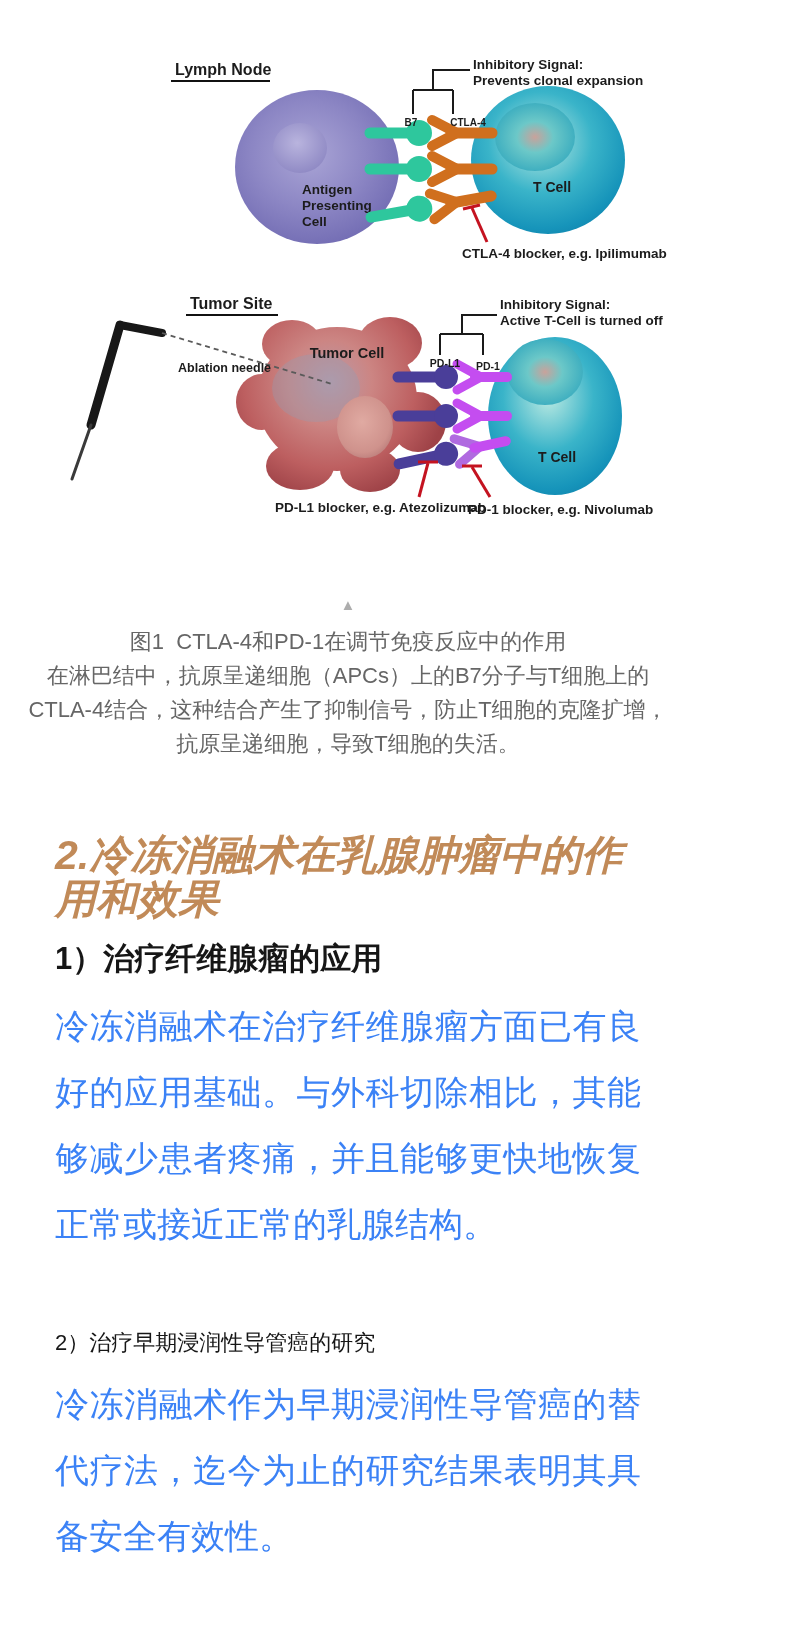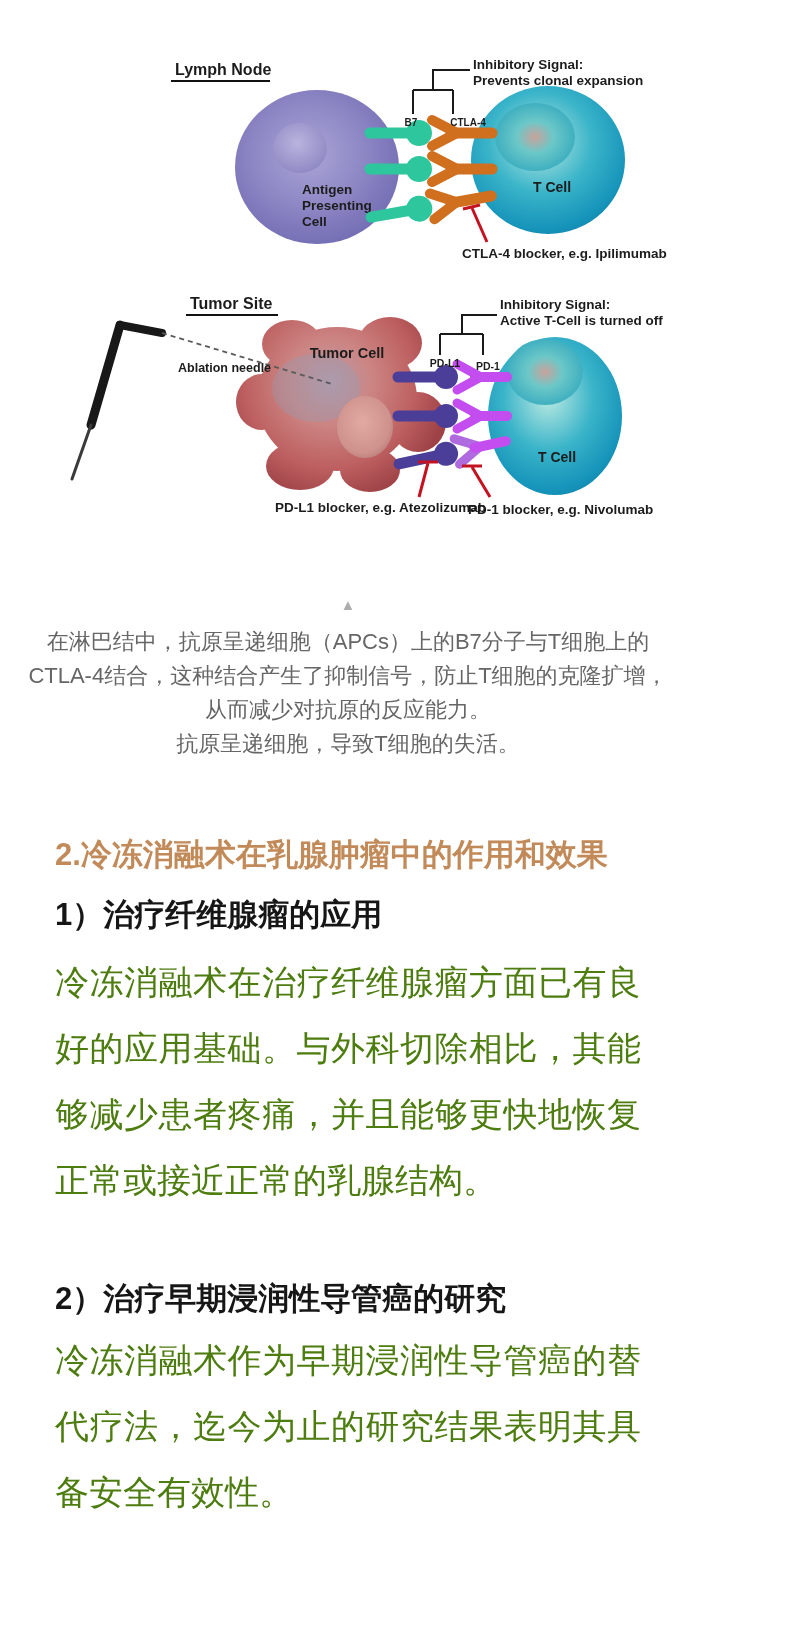--- a/index.html
+++ b/index.html
@@ -2,25 +2,25 @@
 <html><head>
 <meta charset="utf-8">
 <style>
   html,body{margin:0;padding:0;background:#ffffff;}
   body{width:800px;font-family:"Liberation Sans","DejaVu Sans",sans-serif;}
   .page{width:696px;min-height:1631px;background:#fff;overflow:hidden;}
   .figure-wrap{width:740px;height:480px;margin:42px auto 0;display:block;}
   .collapse{margin-top:74px;text-align:center;font-size:15px;line-height:17px;color:#adadad;}
   .caption{margin-top:12px;color:#666666;font-size:22px;line-height:34px;text-align:center;}
   .caption div{white-space:pre-wrap;}
-  .h-accent{margin:72px 55px 0;font-size:31px;line-height:44px;font-weight:700;color:#c18a58;}
+  .h-accent{margin:72px 55px 0;font-size:41px;line-height:44px;font-weight:700;color:#c18a58;font-style:italic;}
   .h-sub{margin:16px 55px 12px;font-size:31px;line-height:44px;font-weight:700;color:#161616;}
-  .h-sub2{margin:64px 55px 0;font-size:31px;line-height:44px;font-weight:700;color:#161616;}
+  .h-sub2{margin:64px 55px 0;font-size:22px;line-height:44px;font-weight:400;color:#161616;}
   .para{margin:6px 55px 0;font-size:34px;line-height:66px;letter-spacing:0;
-        text-align:justify;color:#4d7c0f;}
+        text-align:justify;color:#3b82f6;}
   svg text{font-family:"Liberation Sans","DejaVu Sans",sans-serif;}
   .dlabel{font-weight:700;fill:#1c1c1c;}
 </style>
 </head>
 <body>
 
 <div class="page">
 
   <svg class="figure-wrap" viewBox="0 0 740 480">
     <defs>
@@ -186,23 +186,23 @@
         <path d="M472,425 L490,455"></path>
       </g>
       <text class="dlabel" x="275" y="470" font-size="13.5">PD-L1 blocker, e.g. Atezolizumab</text>
       <text class="dlabel" x="468" y="472" font-size="13.5">PD-1 blocker, e.g. Nivolumab</text>
     </g>
   </svg>
 
   <div class="collapse">▲</div>
 
   <div class="caption">
+    <div>图1  CTLA-4和PD-1在调节免疫反应中的作用</div>
     <div>在淋巴结中，抗原呈递细胞（APCs）上的B7分子与T细胞上的</div>
     <div>CTLA-4结合，这种结合产生了抑制信号，防止T细胞的克隆扩增，</div>
-    <div>从而减少对抗原的反应能力。</div>
     <div>抗原呈递细胞，导致T细胞的失活。</div>
   </div>
 
   <h2 class="h-accent">2.冷冻消融术在乳腺肿瘤中的作用和效果</h2>
 
   <h3 class="h-sub">1）治疗纤维腺瘤的应用</h3>
   <p class="para">冷冻消融术在治疗纤维腺瘤方面已有良好的应用基础。与外科切除相比，其能够减少患者疼痛，并且能够更快地恢复正常或接近正常的乳腺结构。</p>
 
   <h3 class="h-sub2">2）治疗早期浸润性导管癌的研究</h3>
   <p class="para">冷冻消融术作为早期浸润性导管癌的替代疗法，迄今为止的研究结果表明其具备安全有效性。</p>

